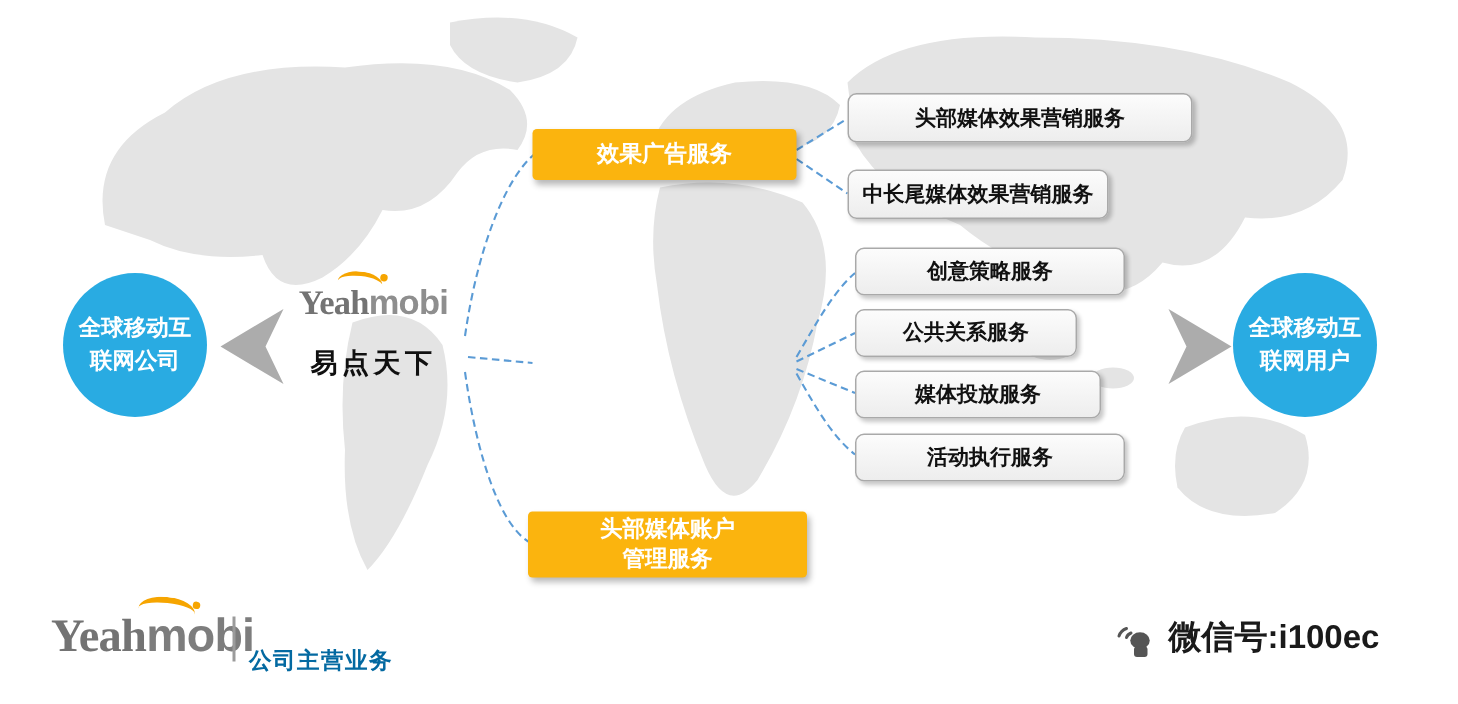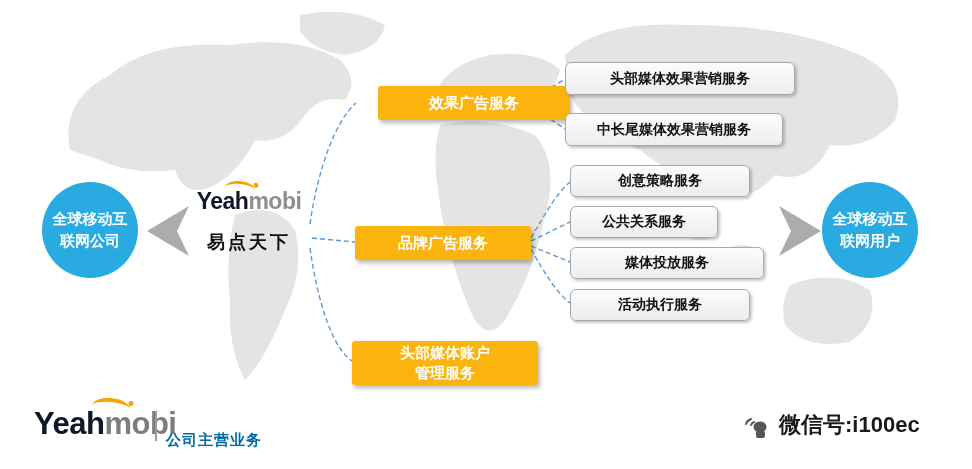--- a/index.html
+++ b/index.html
@@ -28,42 +28,42 @@
 
   
   .ybox{
     background:#FBB40E;
     color:#fff;font-weight:bold;font-size:15px;line-height:1.35;
     display:flex;align-items:center;justify-content:center;
     text-align:center;white-space:pre-line;
     border-radius:3px;
     box-shadow:2px 3px 4px rgba(0,0,0,0.28);
   }
-  .ybox1{left:355px;top:86px;width:192px;height:34px;margin-left:23px;}
+  .ybox1{left:355px;top:86px;width:176px;height:34px;}
   .ybox2{left:355px;top:226px;width:176px;height:34px;}
   .ybox3{left:352px;top:341px;width:186px;height:44px;}
 
   
   .gbox{
     background:linear-gradient(#fcfcfc,#ededed);
     border:1px solid #a9a9a9;border-radius:6px;
     color:#111;font-weight:bold;font-size:14px;
     display:flex;align-items:center;justify-content:center;
     box-shadow:2px 2px 3px rgba(0,0,0,0.22);
   }
   .gbox1{left:565px;top:62px;width:230px;height:33px;}
-  .gbox2{left:565px;top:113px;width:218px;height:33px;}
+  .gbox2{left:565px;top:113px;width:174px;height:33px;}
   .gbox3{left:570px;top:165px;width:180px;height:32px;}
   .gbox4{left:570px;top:206px;width:148px;height:32px;}
-  .gbox5{left:570px;top:247px;width:194px;height:32px;}
+  .gbox5{left:570px;top:247px;width:164px;height:32px;}
   .gbox6{left:570px;top:289px;width:180px;height:32px;}
 
   
   .logo{white-space:nowrap;font-weight:bold;letter-spacing:-0.5px;}
-  .logo .yeah{color:#0f172a;}
+  .logo .yeah{color:#737373;font-family:Liberation Serif, serif;}
   .logo .mobi{color:#8E8E8E;text-align:right;}
   .center-logo{left:183px;top:188px;width:132px;text-align:center;font-size:23px;}
   .center-logo .swoosh{left:42px;top:-7px;width:30px;height:13px;border-top:3px solid #F6A500;}
   .swoosh{
     position:absolute;border-radius:50%;
     transform:rotate(6deg);
   }
   .swoosh::after{
     content:"";position:absolute;right:-3px;top:-3px;
     width:5px;height:5px;border-radius:50%;background:#F6A500;
@@ -125,21 +125,20 @@
   <div class="node circle right-circle">全球移动互
 联网用户</div>
 
   <div class="node logo center-logo">
     <span class="swoosh"></span>
     <span class="yeah">Yeah</span><span class="mobi">mobi</span>
   </div>
   <div class="node tagline">易点天下</div>
 
   <div class="node ybox ybox1">效果广告服务</div>
-  <div class="node ybox ybox2">品牌广告服务</div>
   <div class="node ybox ybox3">头部媒体账户
 管理服务</div>
 
   <div class="node gbox gbox1">头部媒体效果营销服务</div>
   <div class="node gbox gbox2">中长尾媒体效果营销服务</div>
   <div class="node gbox gbox3">创意策略服务</div>
   <div class="node gbox gbox4">公共关系服务</div>
   <div class="node gbox gbox5">媒体投放服务</div>
   <div class="node gbox gbox6">活动执行服务</div>
 

